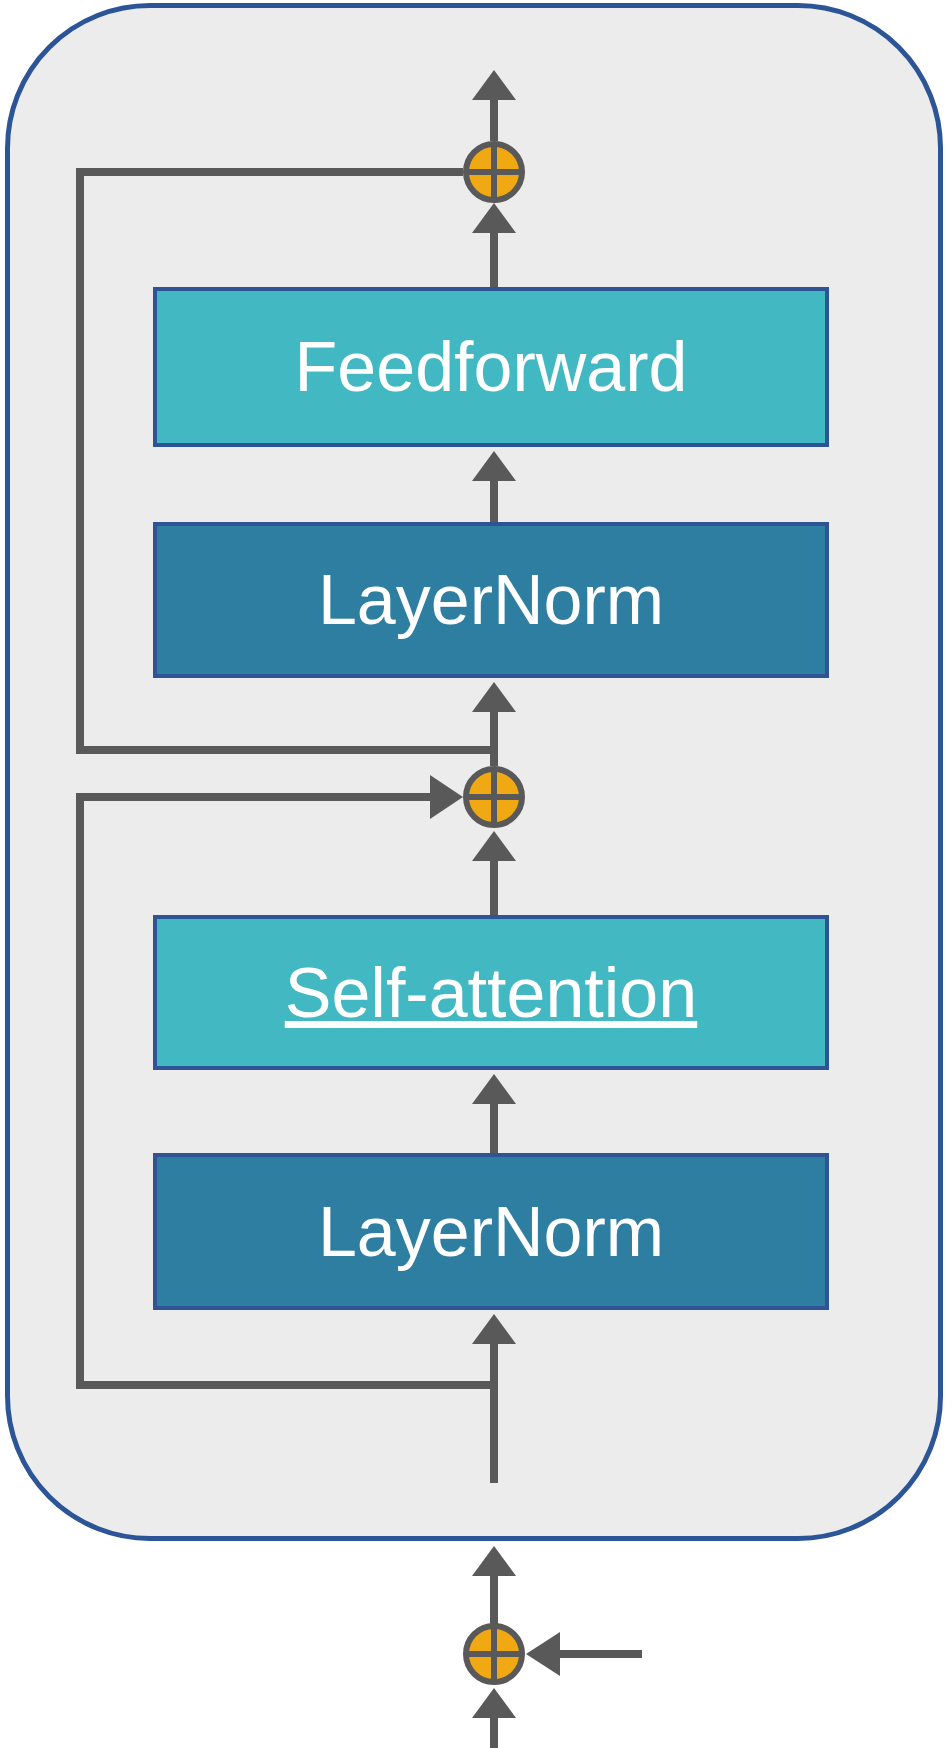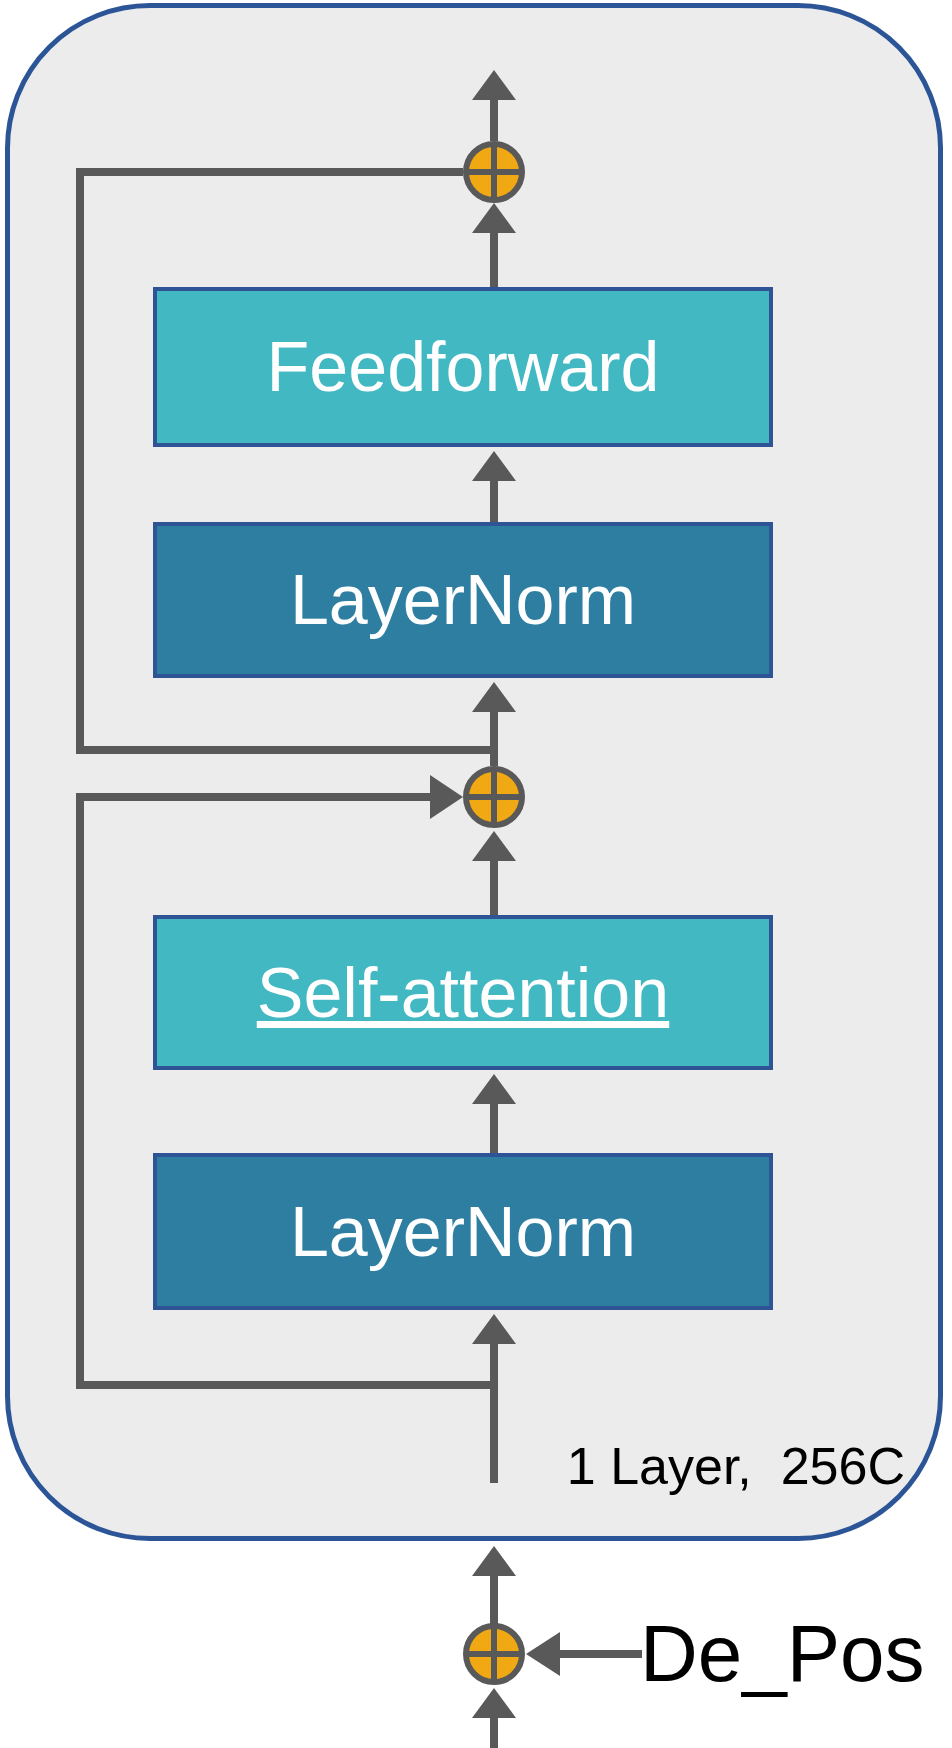--- a/index.html
+++ b/index.html
@@ -22,21 +22,21 @@
     font-family:"Liberation Sans", sans-serif;
     overflow:hidden;
   }
   .frame{
     position:absolute;left:5px;top:3px;width:938px;height:1538px;
     background:var(--container-fill);
     border:5px solid var(--container-border);
     border-radius:145px;
   }
   .block{
-    position:absolute;left:153px;width:620px;
+    position:absolute;left:153px;width:676px;
     border:4px solid var(--block-border);
     display:flex;align-items:center;justify-content:center;
     color:var(--block-text);
     font-size:70px;line-height:1;letter-spacing:0px;
   }
   .block.teal{background:var(--teal-block);}
   .block.blue{background:var(--blue-block);}
   .h,.v{position:absolute;background:var(--line);}
   .h{height:8px;}
   .v{width:8px;left:490px;}
@@ -137,27 +137,25 @@
   <div class="arrow-up" style="top:1074px;"></div>
   <div class="v" style="top:1104px;height:49px;"></div>
 
   <div class="block blue" style="top:1153px;height:157px;">
     <span>LayerNorm</span>
   </div>
 
   <div class="arrow-up" style="top:1314px;"></div>
   <div class="v" style="top:1344px;height:139px;"></div>
 
-  <div class="annotation">1 Layer,  256C</div>
 
   <div class="arrow-up" style="top:1546px;"></div>
   <div class="v" style="top:1576px;height:48px;"></div>
 
   <div class="add-circle" style="top:1623px;"></div>
 
   <div class="arrow-left" style="left:526px;top:1632px;"></div>
   <div class="h" style="left:560px;top:1650px;width:82px;"></div>
-  <div class="input-label">De_Pos</div>
 
   <div class="arrow-up" style="top:1688px;"></div>
   <div class="v" style="top:1718px;height:30px;"></div>
 
 </div>
 
 </body></html>

